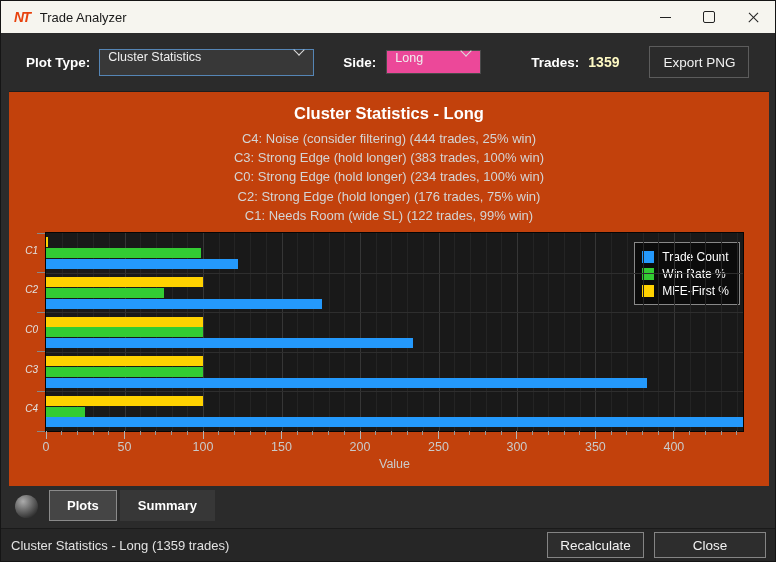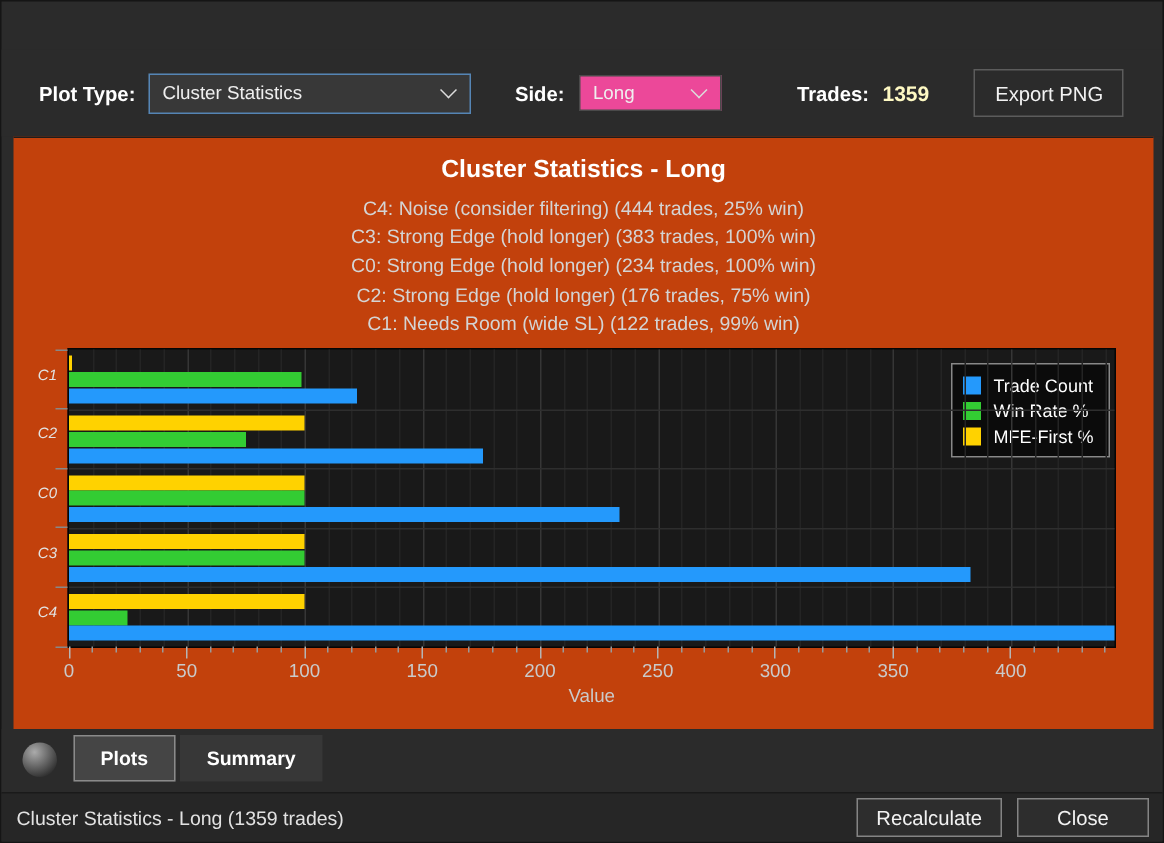--- a/index.html
+++ b/index.html
@@ -15,21 +15,21 @@
   .min-glyph{width:11px;height:1px;background:#222;}
   .max-glyph{width:10px;height:10px;border:1px solid #222;border-radius:2px;}
   .close-glyph{position:relative;width:13px;height:13px;}
   .close-glyph i{position:absolute;left:0;top:6px;width:13px;height:1.3px;background:#222;display:block;}
   .close-glyph i:first-child{transform:rotate(45deg);}
   .close-glyph i:last-child{transform:rotate(-45deg);}
 
   
   .toolbar{position:absolute;top:32px;left:0;right:0;height:58px;background:#2b2b2b;display:flex;align-items:center;padding-left:25px;box-sizing:border-box;}
   .tlabel{font-size:13.5px;font-weight:bold;color:#fff;white-space:nowrap;}
-  .combo{box-sizing:border-box;display:flex;align-items:center;justify-content:space-between;padding:0 10px 0 8px;color:#efefef;font-size:12.5px;cursor:default;}
+  .combo{box-sizing:border-box;display:flex;justify-content:space-between;padding:0 10px 0 8px;color:#efefef;font-size:12.5px;cursor:default;}
   .combo-plot{width:215px;height:27px;margin-left:9px;background:#383838;border:1.5px solid #5585b5;}
   .combo-side{width:95px;height:24px;margin-left:10px;background:#ec4899;border:1px solid #4a4a4a;}
   .chev{width:7px;height:7px;border-right:1.6px solid #dcdcdc;border-bottom:1.6px solid #dcdcdc;transform:rotate(45deg);margin-top:-4px;flex:none;}
   .m-side{margin-left:29px;}
   .m-trades{margin-left:50px;}
   .trades-val{margin-left:9px;font-size:14px;font-weight:bold;color:#fef9c3;}
   .btn-export{margin-left:30px;width:98px;height:30px;background:transparent;border:1px solid #5c5c5c;color:#f2f2f2;font-size:13.5px;display:flex;align-items:center;justify-content:center;}
 
   
   .figure{position:absolute;left:8px;top:90px;width:760px;height:395px;background:#c2410c;border-top:1px solid #1d1d1d;}
@@ -57,27 +57,45 @@
   .tabs{position:absolute;left:48px;top:4px;display:flex;gap:3px;}
   .tab{box-sizing:border-box;height:31px;padding:0 17px;display:flex;align-items:center;font-weight:bold;font-size:13px;color:#fff;background:#373737;border:1px solid transparent;}
   .tab.active{background:#454545;border:1px solid #8a8a8a;}
 
   
   .statusbar{position:absolute;top:527px;left:0;right:0;bottom:0;background:#262626;border-top:1px solid #1a1a1a;display:flex;align-items:center;box-sizing:border-box;}
   .status-text{margin-left:10px;font-size:13px;color:#e2e2e2;}
   .sb-buttons{margin-left:auto;display:flex;gap:10px;margin-right:9px;}
   .sbtn{box-sizing:border-box;height:26px;border:1px solid #848484;background:#2d2d2d;color:#f2f2f2;font-size:13.5px;display:flex;align-items:center;justify-content:center;}
   .sbtn.recalc{width:97px;}
-  .sbtn.close{width:88px;}
+  .sbtn.close{width:112px;}
 </style>
 </head>
 <body>
 
 <div class="window">
 
+  <div class="titlebar">
+    <span class="logo">NT</span>
+    <span class="titletext">Trade Analyzer</span>
+    <div class="wc-group">
+      <div class="wc">
+          <span class="min-glyph"></span>
+        </div>
+      <div class="wc">
+          <span class="max-glyph"></span>
+        </div>
+      <div class="wc">
+          <span class="close-glyph">
+            <i></i>
+            <i></i>
+          </span>
+        </div>
+    </div>
+  </div>
 
   <div class="toolbar">
     <span class="tlabel">Plot Type:</span>
     <div class="combo combo-plot">
       <span>Cluster Statistics</span>
       <span class="chev"></span>
     </div>
     <span class="tlabel m-side">Side:</span>
     <div class="combo combo-side">
       <span>Long</span>

